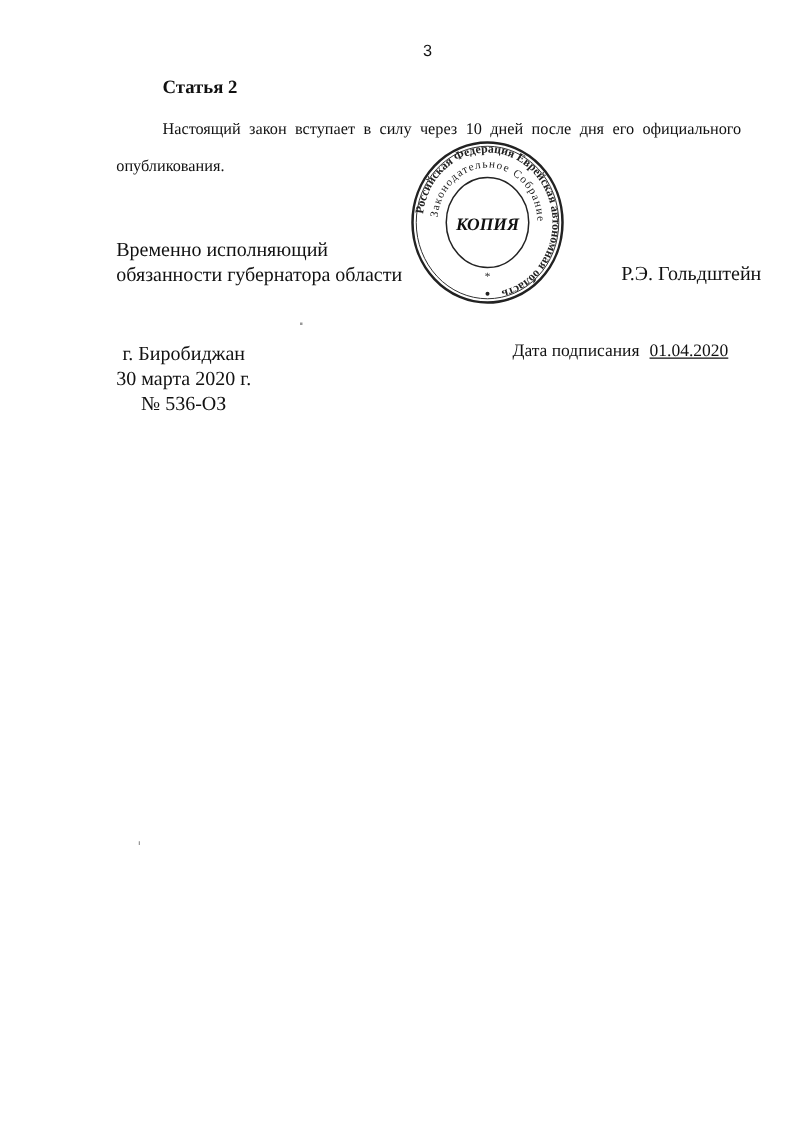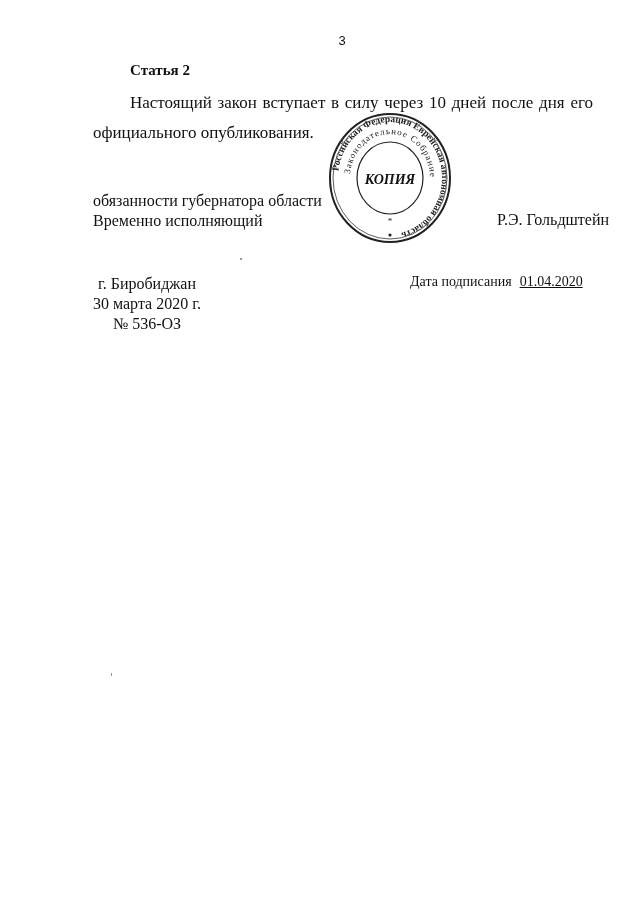--- a/index.html
+++ b/index.html
@@ -23,21 +23,21 @@
       font-size: 13px;
     }
     .article-title {
       left: 130px; top: 62px;
       font-size: 15px;
       font-weight: bold;
     }
     .paragraph {
       left: 93px; top: 88px;
       width: 500px;
-      font-size: 17px;
+      font-size: 13px;
       line-height: 30px;
       text-align: justify;
       text-indent: 37px;
       white-space: normal;
     }
     .signer-title {
       left: 93px; top: 191px;
       font-size: 16px;
       line-height: 20px;
       white-space: nowrap;
@@ -99,22 +99,22 @@
     <text font-family="Liberation Serif, DejaVu Serif, serif" font-size="9" fill="#222" letter-spacing="1">
       <textPath href="#innerArc" startOffset="3%">Законодательное Собрание</textPath>
     </text>
     <text x="62" y="72" text-anchor="middle" font-size="14" fill="#111" class="stamp-label">КОПИЯ</text>
     <text x="62" y="112" text-anchor="middle" font-size="9" fill="#222">*</text>
     <circle cx="62" cy="123" r="1.6" fill="#222"></circle>
   </svg>
 </div>
 
 <div class="abs signer-title">
+  <div>Временно исполняющий</div>
   <div>обязанности губернатора области</div>
-  <div>Временно исполняющий</div>
 </div>
 
 <div class="abs signer-name">Р.Э. Гольдштейн</div>
 
 <div class="abs speck" style="left:240px; top:258px;"></div>
 
 <div class="abs place-block">
   <div>г. Биробиджан</div>
   <div>30 марта 2020 г.</div>
   <div>№ 536-ОЗ</div>

